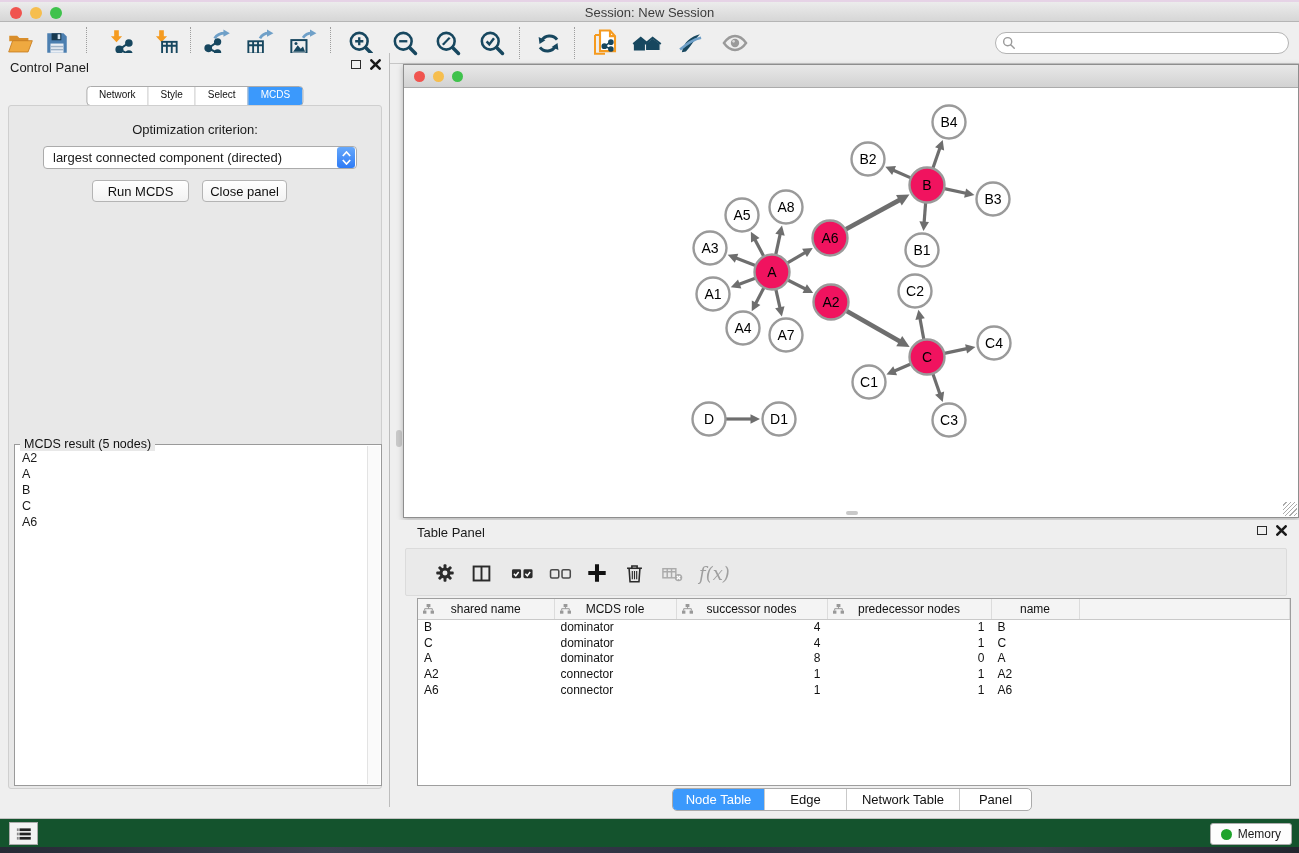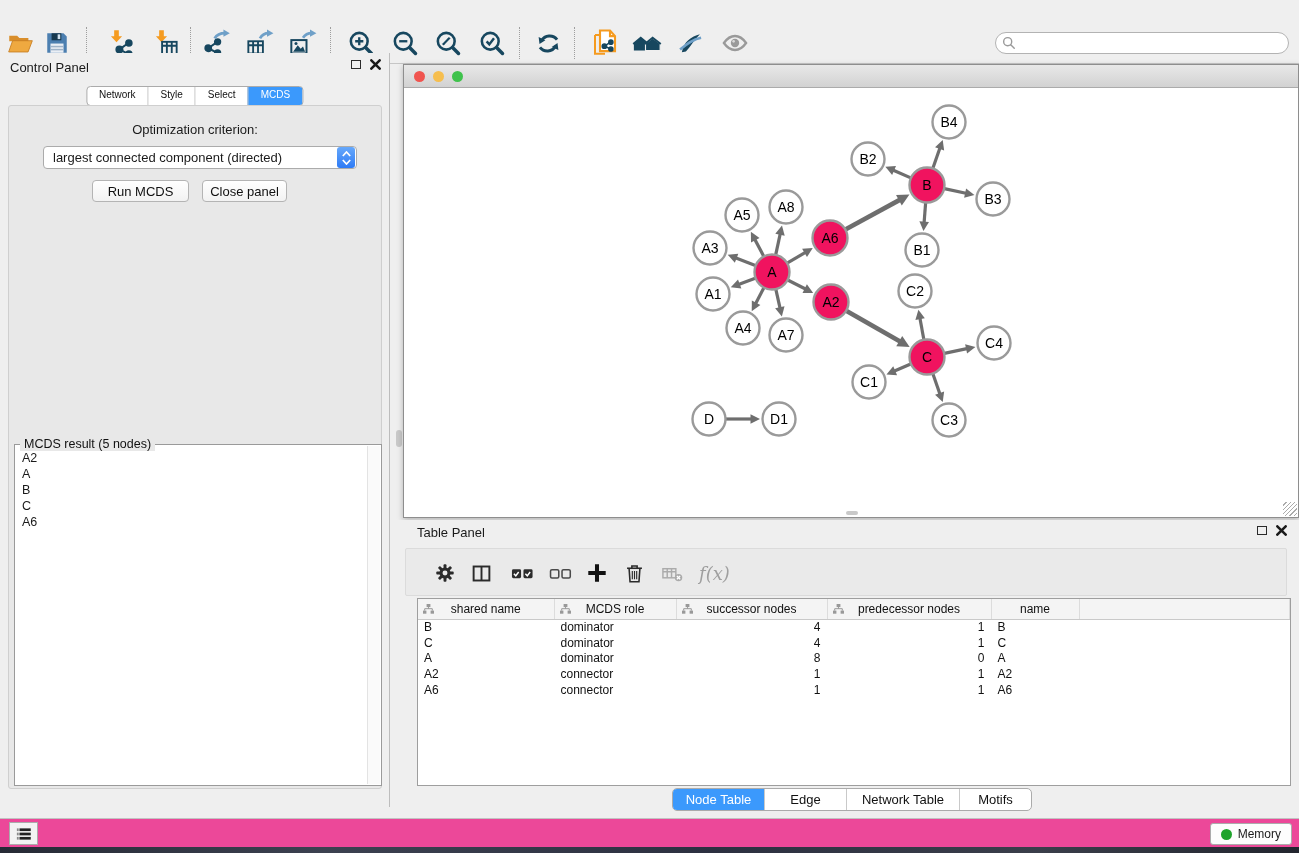--- a/index.html
+++ b/index.html
@@ -53,31 +53,39 @@
   .fx{font-family:"DejaVu Serif",serif;font-style:italic;font-size:18px;color:#9f9f9f;}
   .tbl-wrap{position:absolute;left:26px;top:78px;width:874px;height:188px;background:#fff;border:1px solid #9E9E9E;overflow:hidden;}
   table.grid{border-collapse:collapse;width:100%;font-size:12px;table-layout:fixed;}
   table.grid th{height:20px;background:#F4F4F4;border-bottom:1px solid #C9C9C9;border-right:1px solid #DCDCDC;font-weight:normal;text-align:center;position:relative;color:#111;}
   table.grid th .fork{position:absolute;left:5px;top:5px;}
   table.grid td{height:15.8px;padding:0 6px;border-right:1px solid transparent;color:#111;white-space:nowrap;overflow:hidden;}
   td.r{text-align:right;padding-right:14px;}
   .bottom-tabs{position:absolute;left:281px;top:268px;display:flex;height:23px;border:1px solid #ABABAB;border-radius:5px;overflow:hidden;background:#fff;font-size:13px;}
   .bottom-tabs .seg-tab{padding-top:3px;}
   
-  .statusbar{position:absolute;left:0;top:818px;width:1299px;height:29px;background:#ec4899;border-top:1px solid #C2C2C2;}
+  .statusbar{position:absolute;left:0;top:818px;width:1299px;height:29px;background:#14532d;border-top:1px solid #C2C2C2;}
   .sb-left-btn{position:absolute;left:9px;top:3px;width:29px;height:23px;background:#F3F3F3;border:1px solid #ABABAB;display:flex;align-items:center;justify-content:center;}
   .memory-btn{position:absolute;right:7px;top:4px;height:22px;padding:0 10px;background:#FDFDFD;border:1px solid #ABABAB;border-radius:3px;display:flex;align-items:center;gap:6px;font-size:12px;}
   .mem-dot{width:11px;height:11px;border-radius:50%;background:#1EA32B;display:inline-block;}
   .bottom-strip{position:absolute;left:0;top:847px;width:1299px;height:6px;background:linear-gradient(90deg,#262a35,#3c4150 25%,#2c3040 55%,#3a3e4a 80%,#22252e);}
 </style>
 </head>
 <body>
 
 <div class="screen">
 
+  <div class="titlebar">
+    <div class="lights">
+      <span class="light r"></span>
+      <span class="light y"></span>
+      <span class="light g"></span>
+    </div>
+    <div class="tb-title">Session: New Session</div>
+  </div>
 
   <div class="toolbar">
     <div class="tbtn" style="left:3px">
       <svg width="27" height="27" viewBox="0 0 24 24">
         <path d="M2 5h7l2 2h8v3H2z" fill="#D98E2B"></path>
         <path d="M1.5 19.5 L5 9.5 h17.5 l-3.8 10z" fill="#EFA940" stroke="#C87F22" stroke-width="0.8"></path>
       </svg>
     </div>
     <div class="tbtn" style="left:40px">
       <svg width="26" height="26" viewBox="0 0 24 24">
@@ -567,21 +575,21 @@
               <td>A6</td>
               <td></td>
             </tr>
           </tbody>
       </table>
     </div>
     <div class="bottom-tabs">
       <div class="seg-tab active" style="width:91px">Node Table</div>
       <div class="seg-tab" style="width:82px">Edge Table</div>
       <div class="seg-tab" style="width:113px">Network Table</div>
-      <div class="seg-tab" style="width:72px">Motifs</div>
+      <div class="seg-tab" style="width:72px">Panel</div>
     </div>
   </div>
 
   <div class="statusbar">
     <div class="sb-left-btn">
       <svg width="18" height="18" viewBox="0 0 24 24">
         <g fill="#222">
           <rect x="6" y="4.5" width="15" height="3.6"></rect>
             <rect x="6" y="10.2" width="15" height="3.6"></rect>
             <rect x="6" y="15.9" width="15" height="3.6"></rect>

